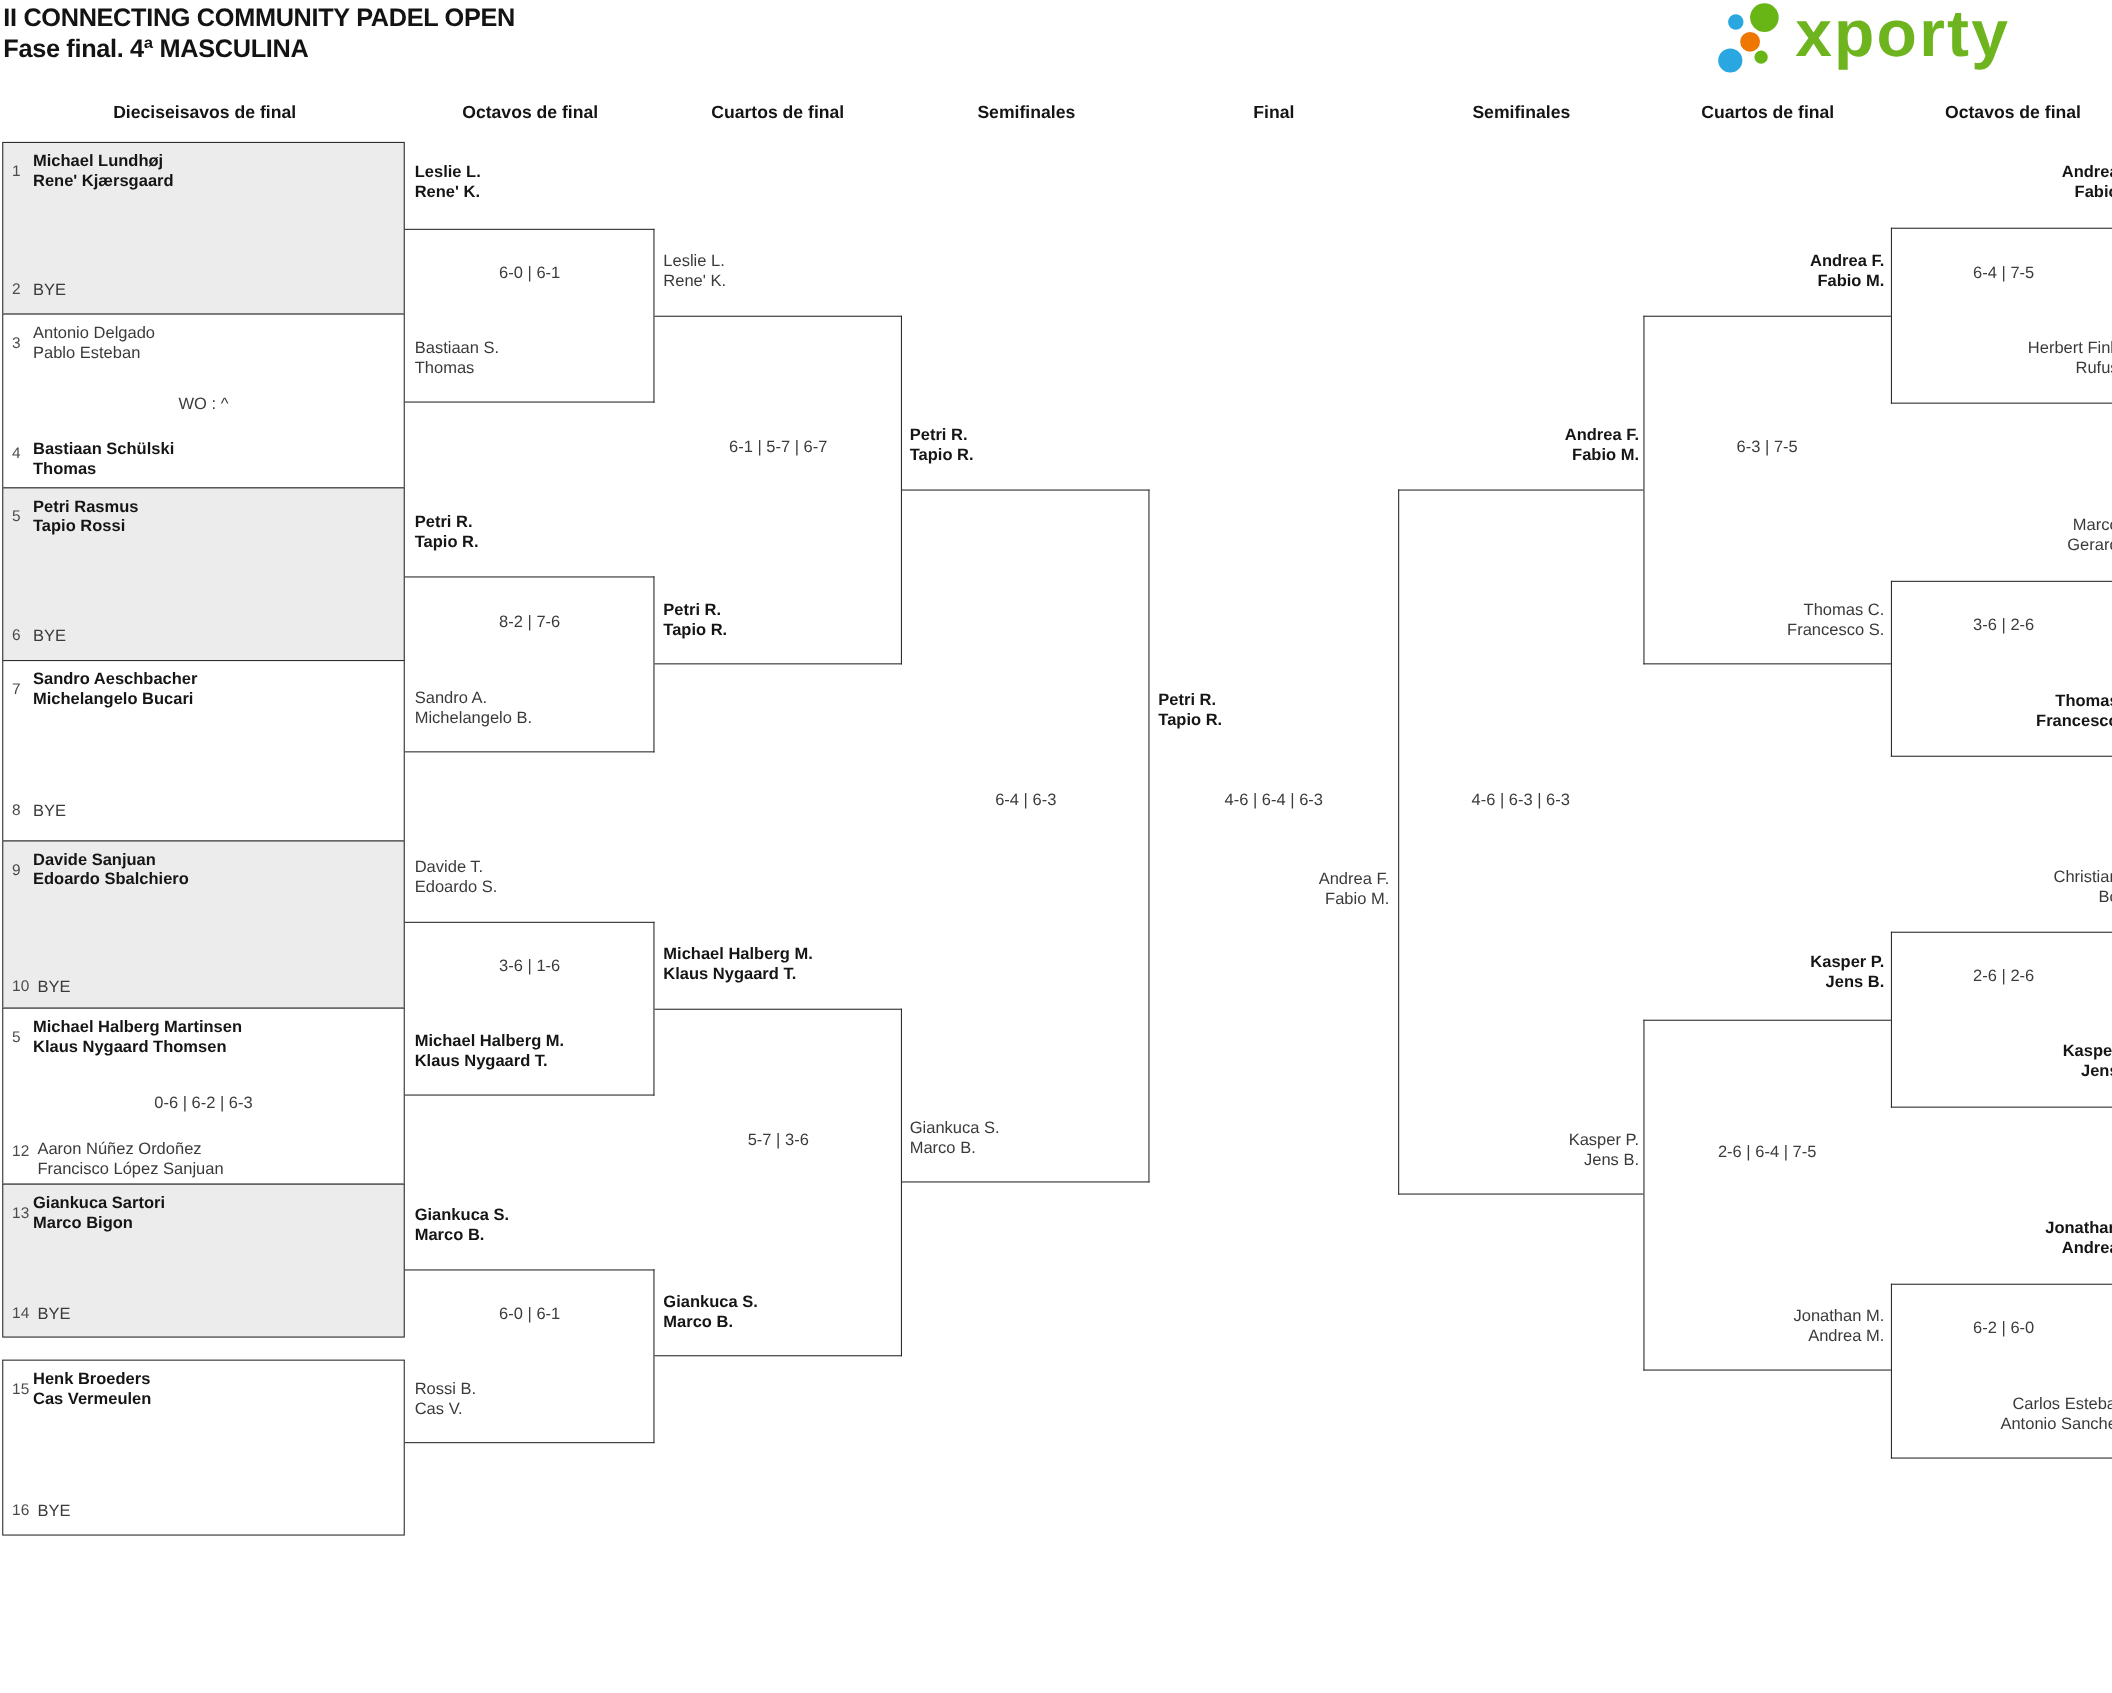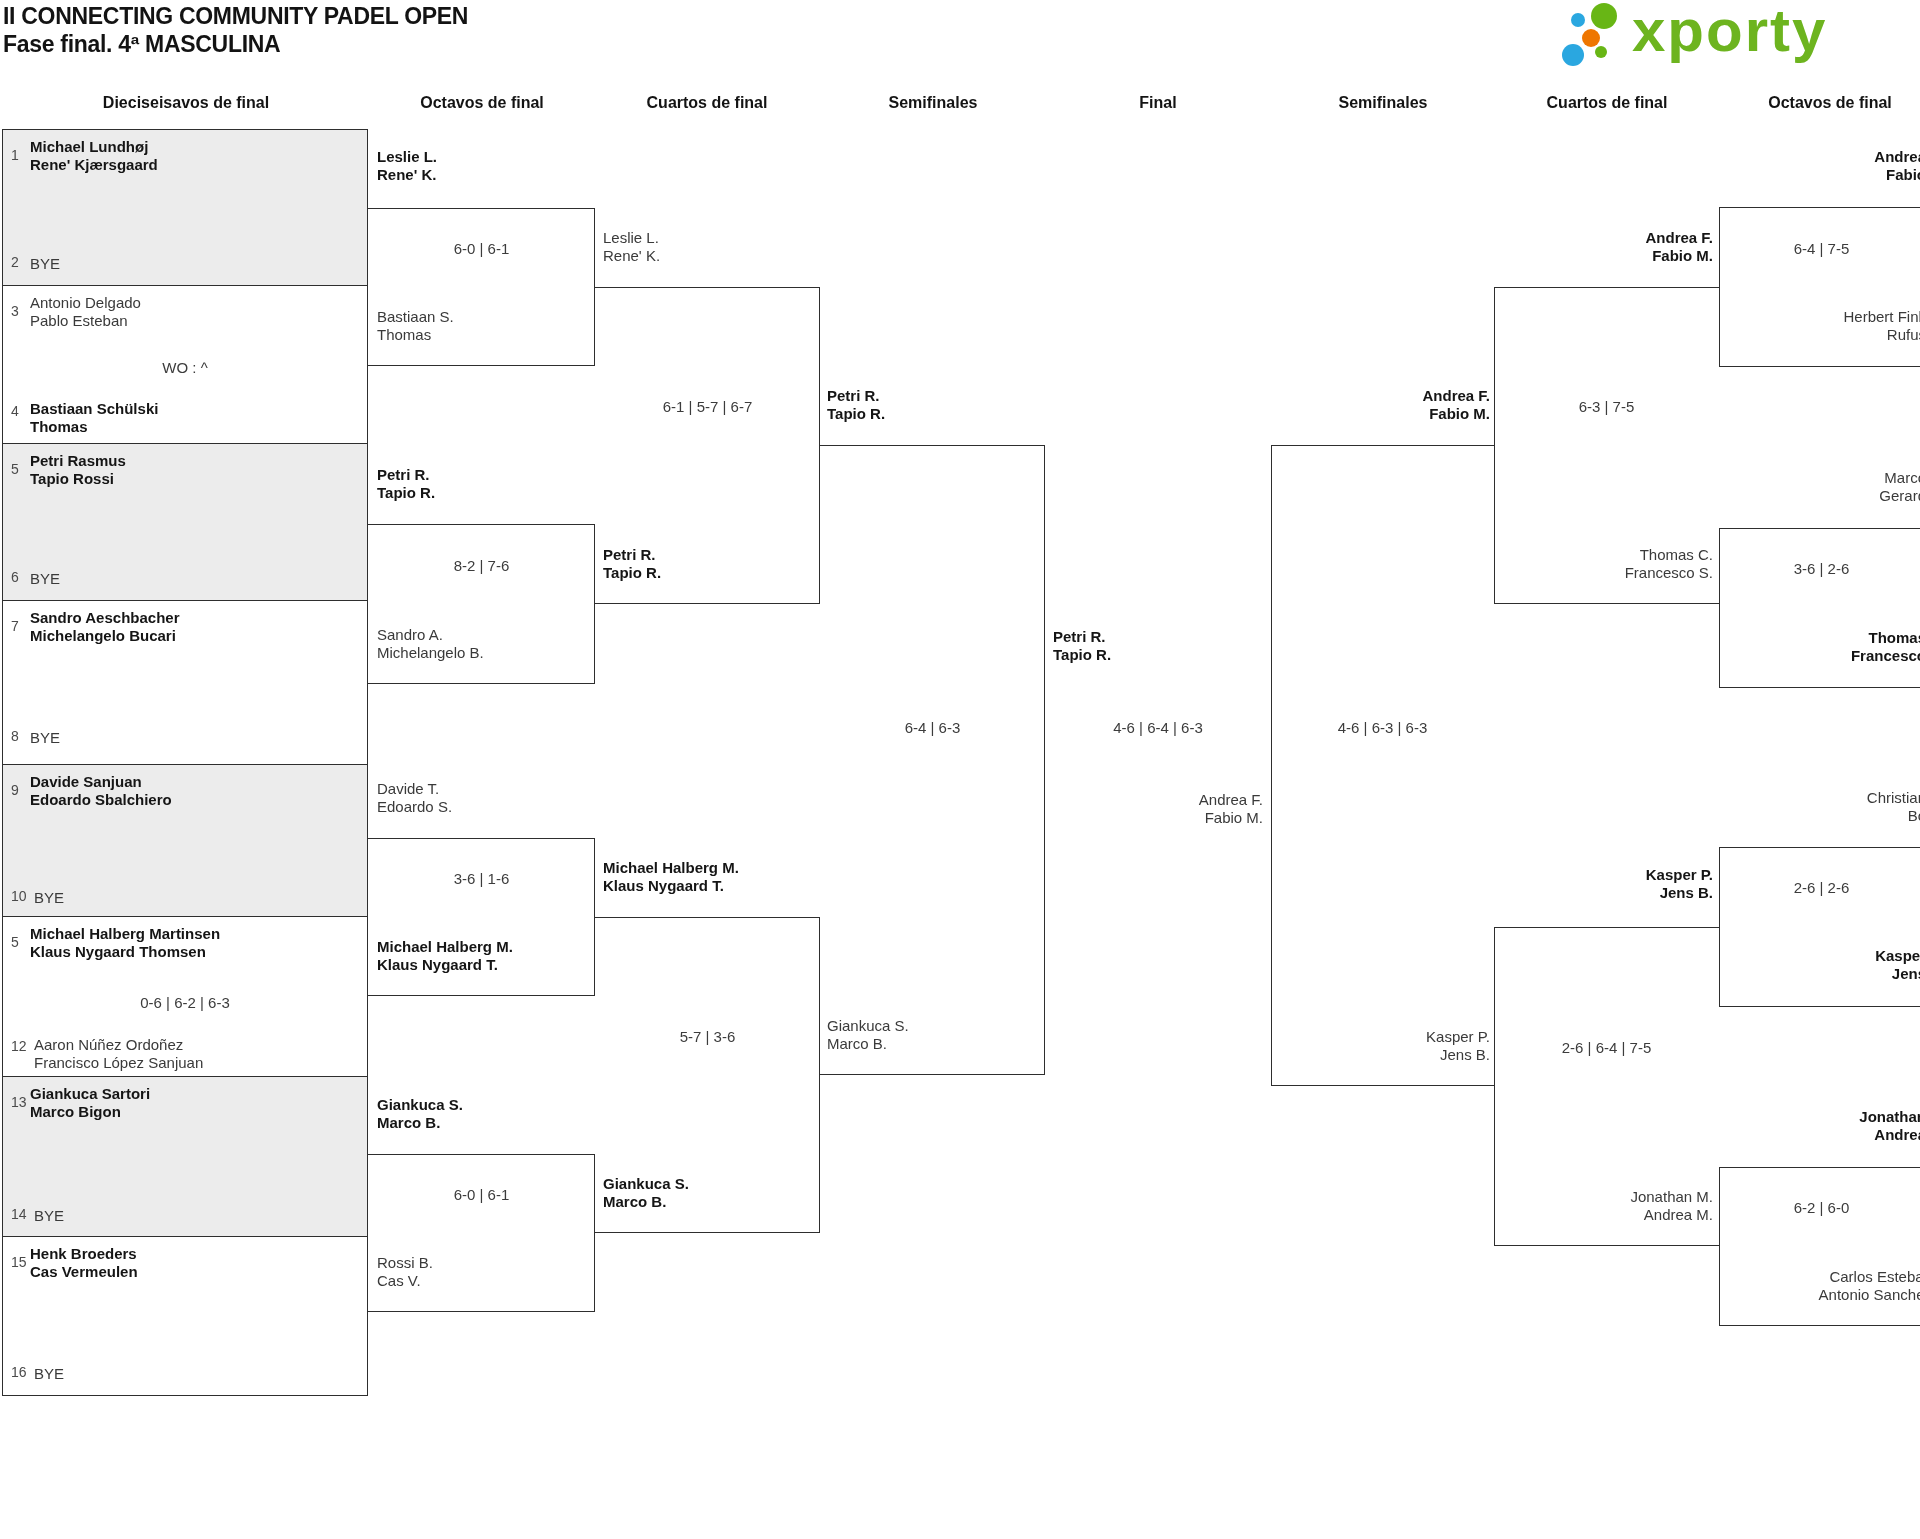--- a/index.html
+++ b/index.html
@@ -105,21 +105,21 @@
     <div>Klaus Nygaard Thomsen</div>
   </div>
   <div class="abs score" style="left:0;right:0;top:77px">0-6 | 6-2 | 6-3</div>
   <div class="abs seed" style="left:8px;bottom:22px">12</div>
   <div class="abs team" style="left:31px;bottom:5px">
     <div>Aaron Núñez Ordoñez</div>
     <div>Francisco López Sanjuan</div>
   </div>
 </div>
 
-<div class="abs grp g" style="top:1076px;height:161px">
+<div class="abs grp g" style="top:1076px;height:140px">
   <div class="abs seed" style="left:8px;top:17px">13</div>
   <div class="abs team b" style="left:27px;top:8px">
     <div>Giankuca Sartori</div>
     <div>Marco Bigon</div>
   </div>
   <div class="abs seed" style="left:8px;bottom:14px">14</div>
   <div class="abs team" style="left:31px;bottom:12px">BYE</div>
 </div>
 
 <div class="abs grp" style="top:1236px;height:160px">

